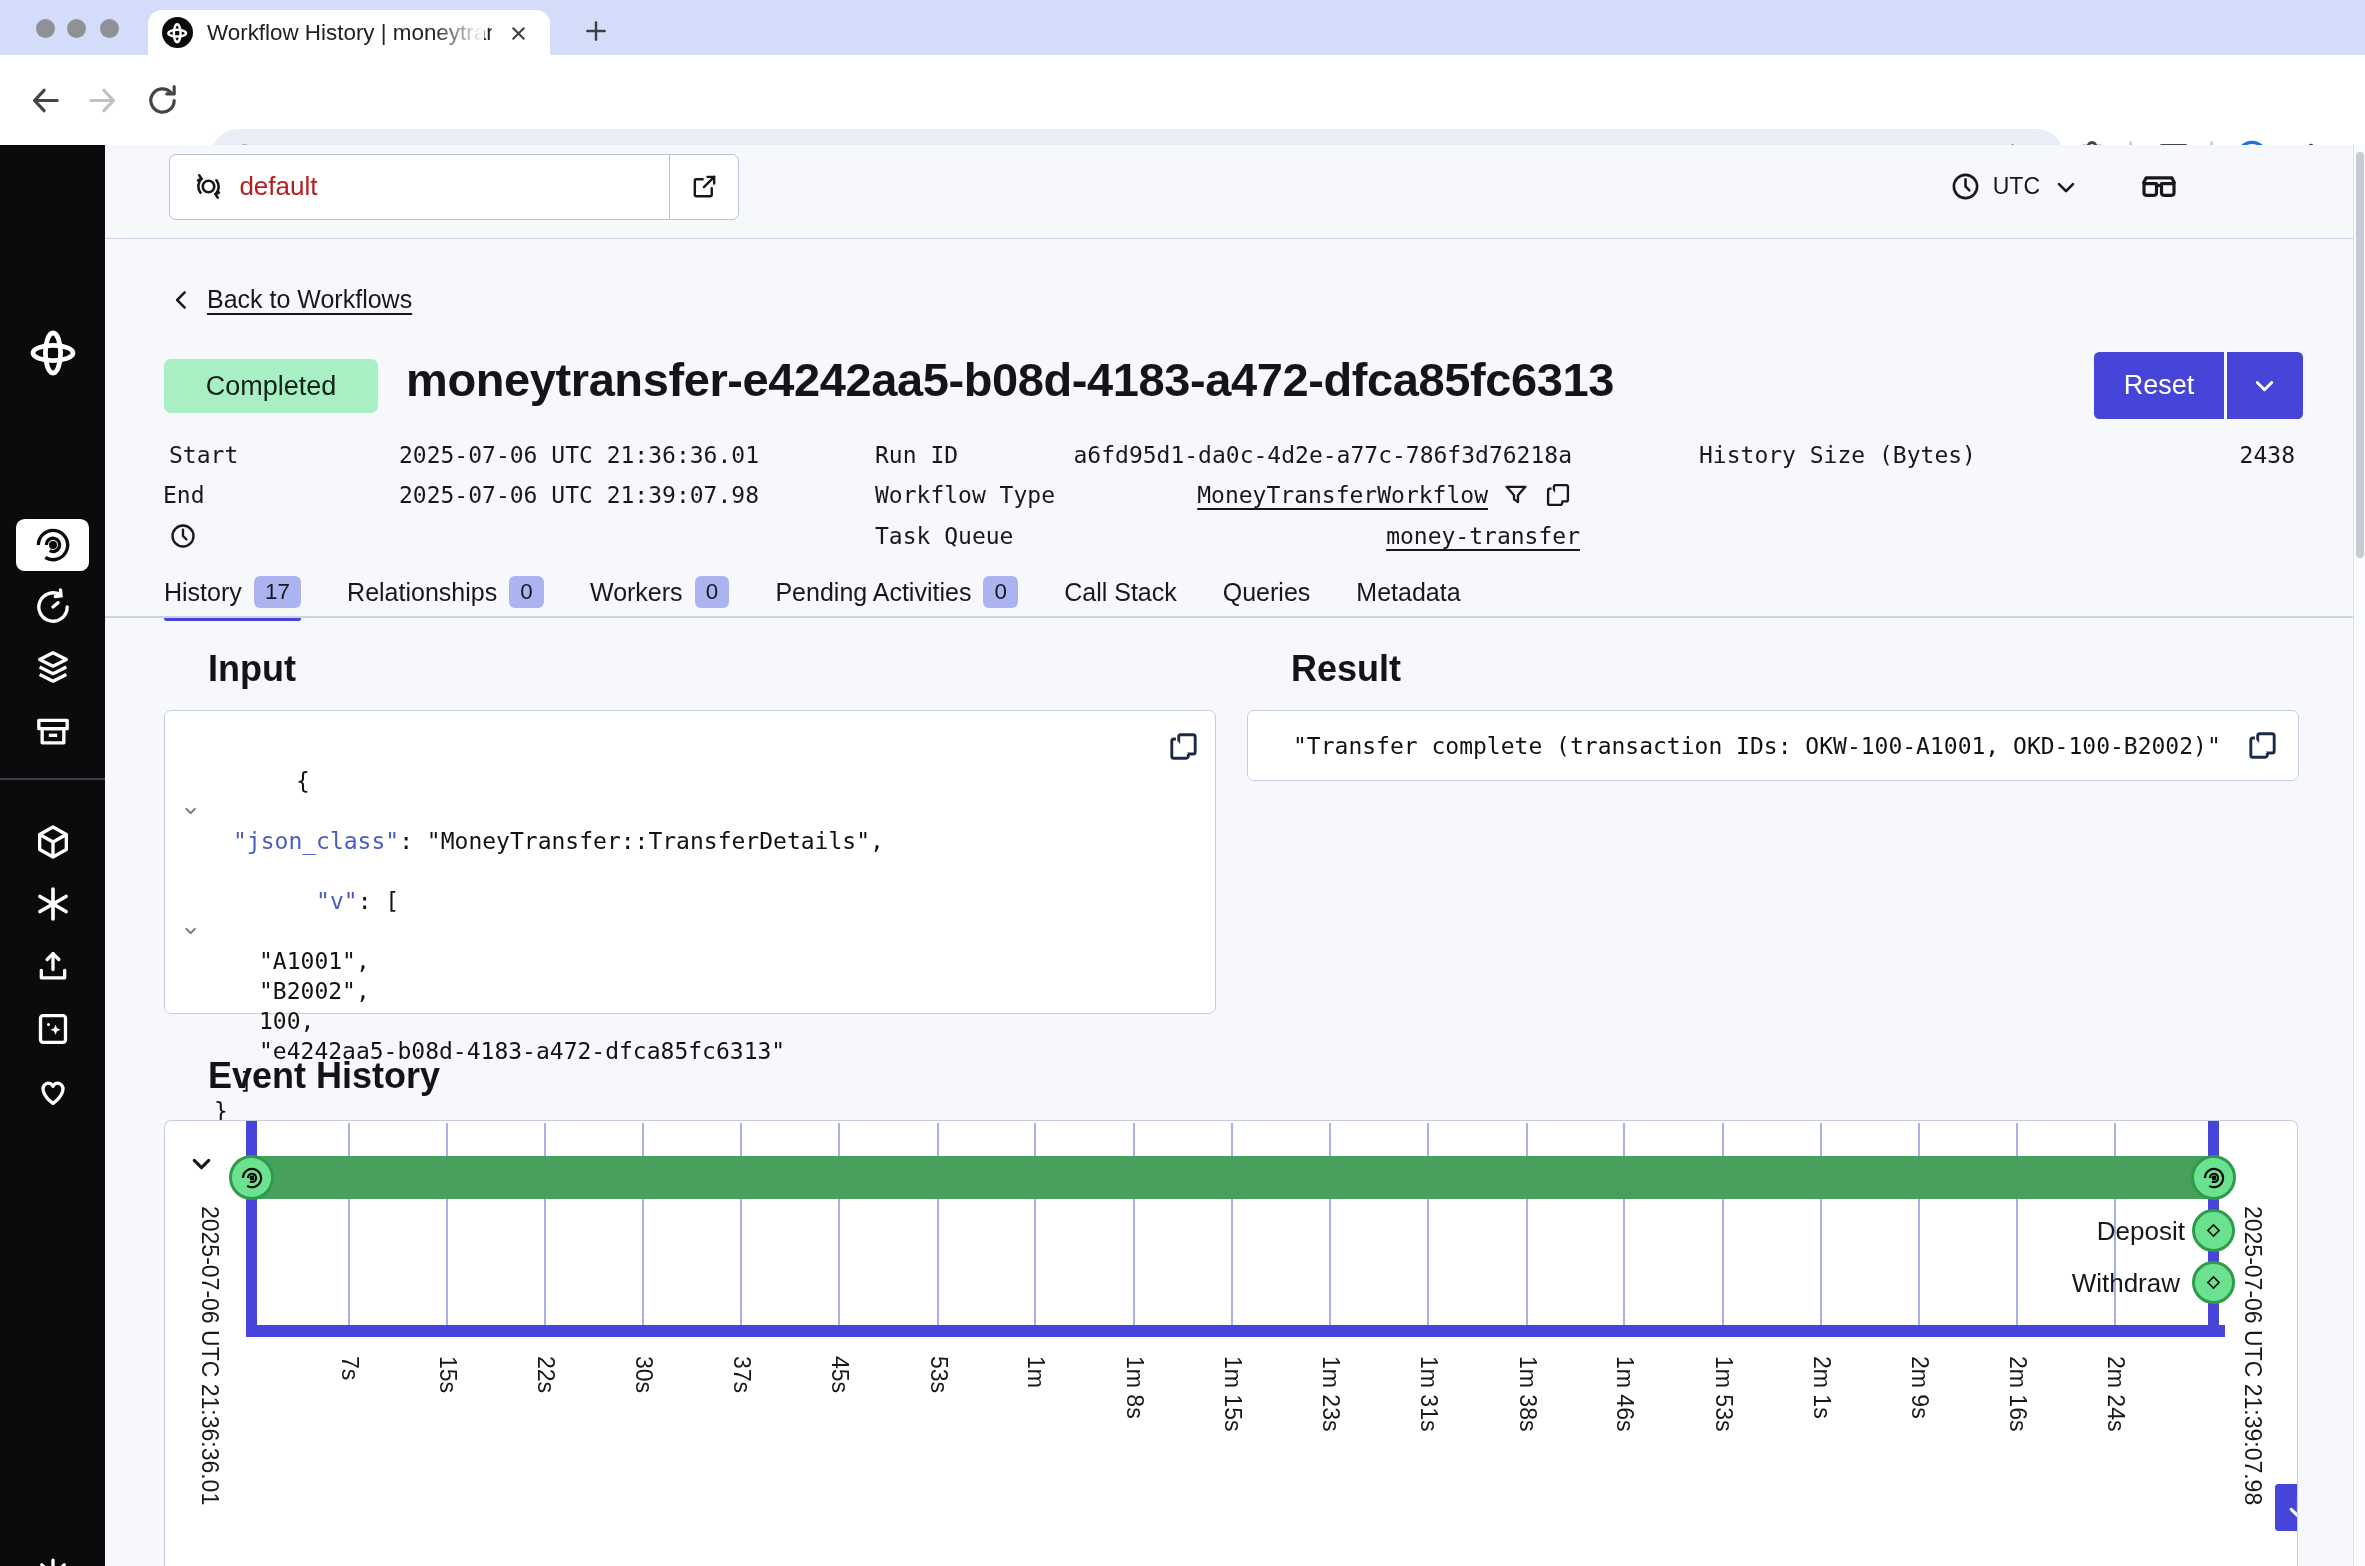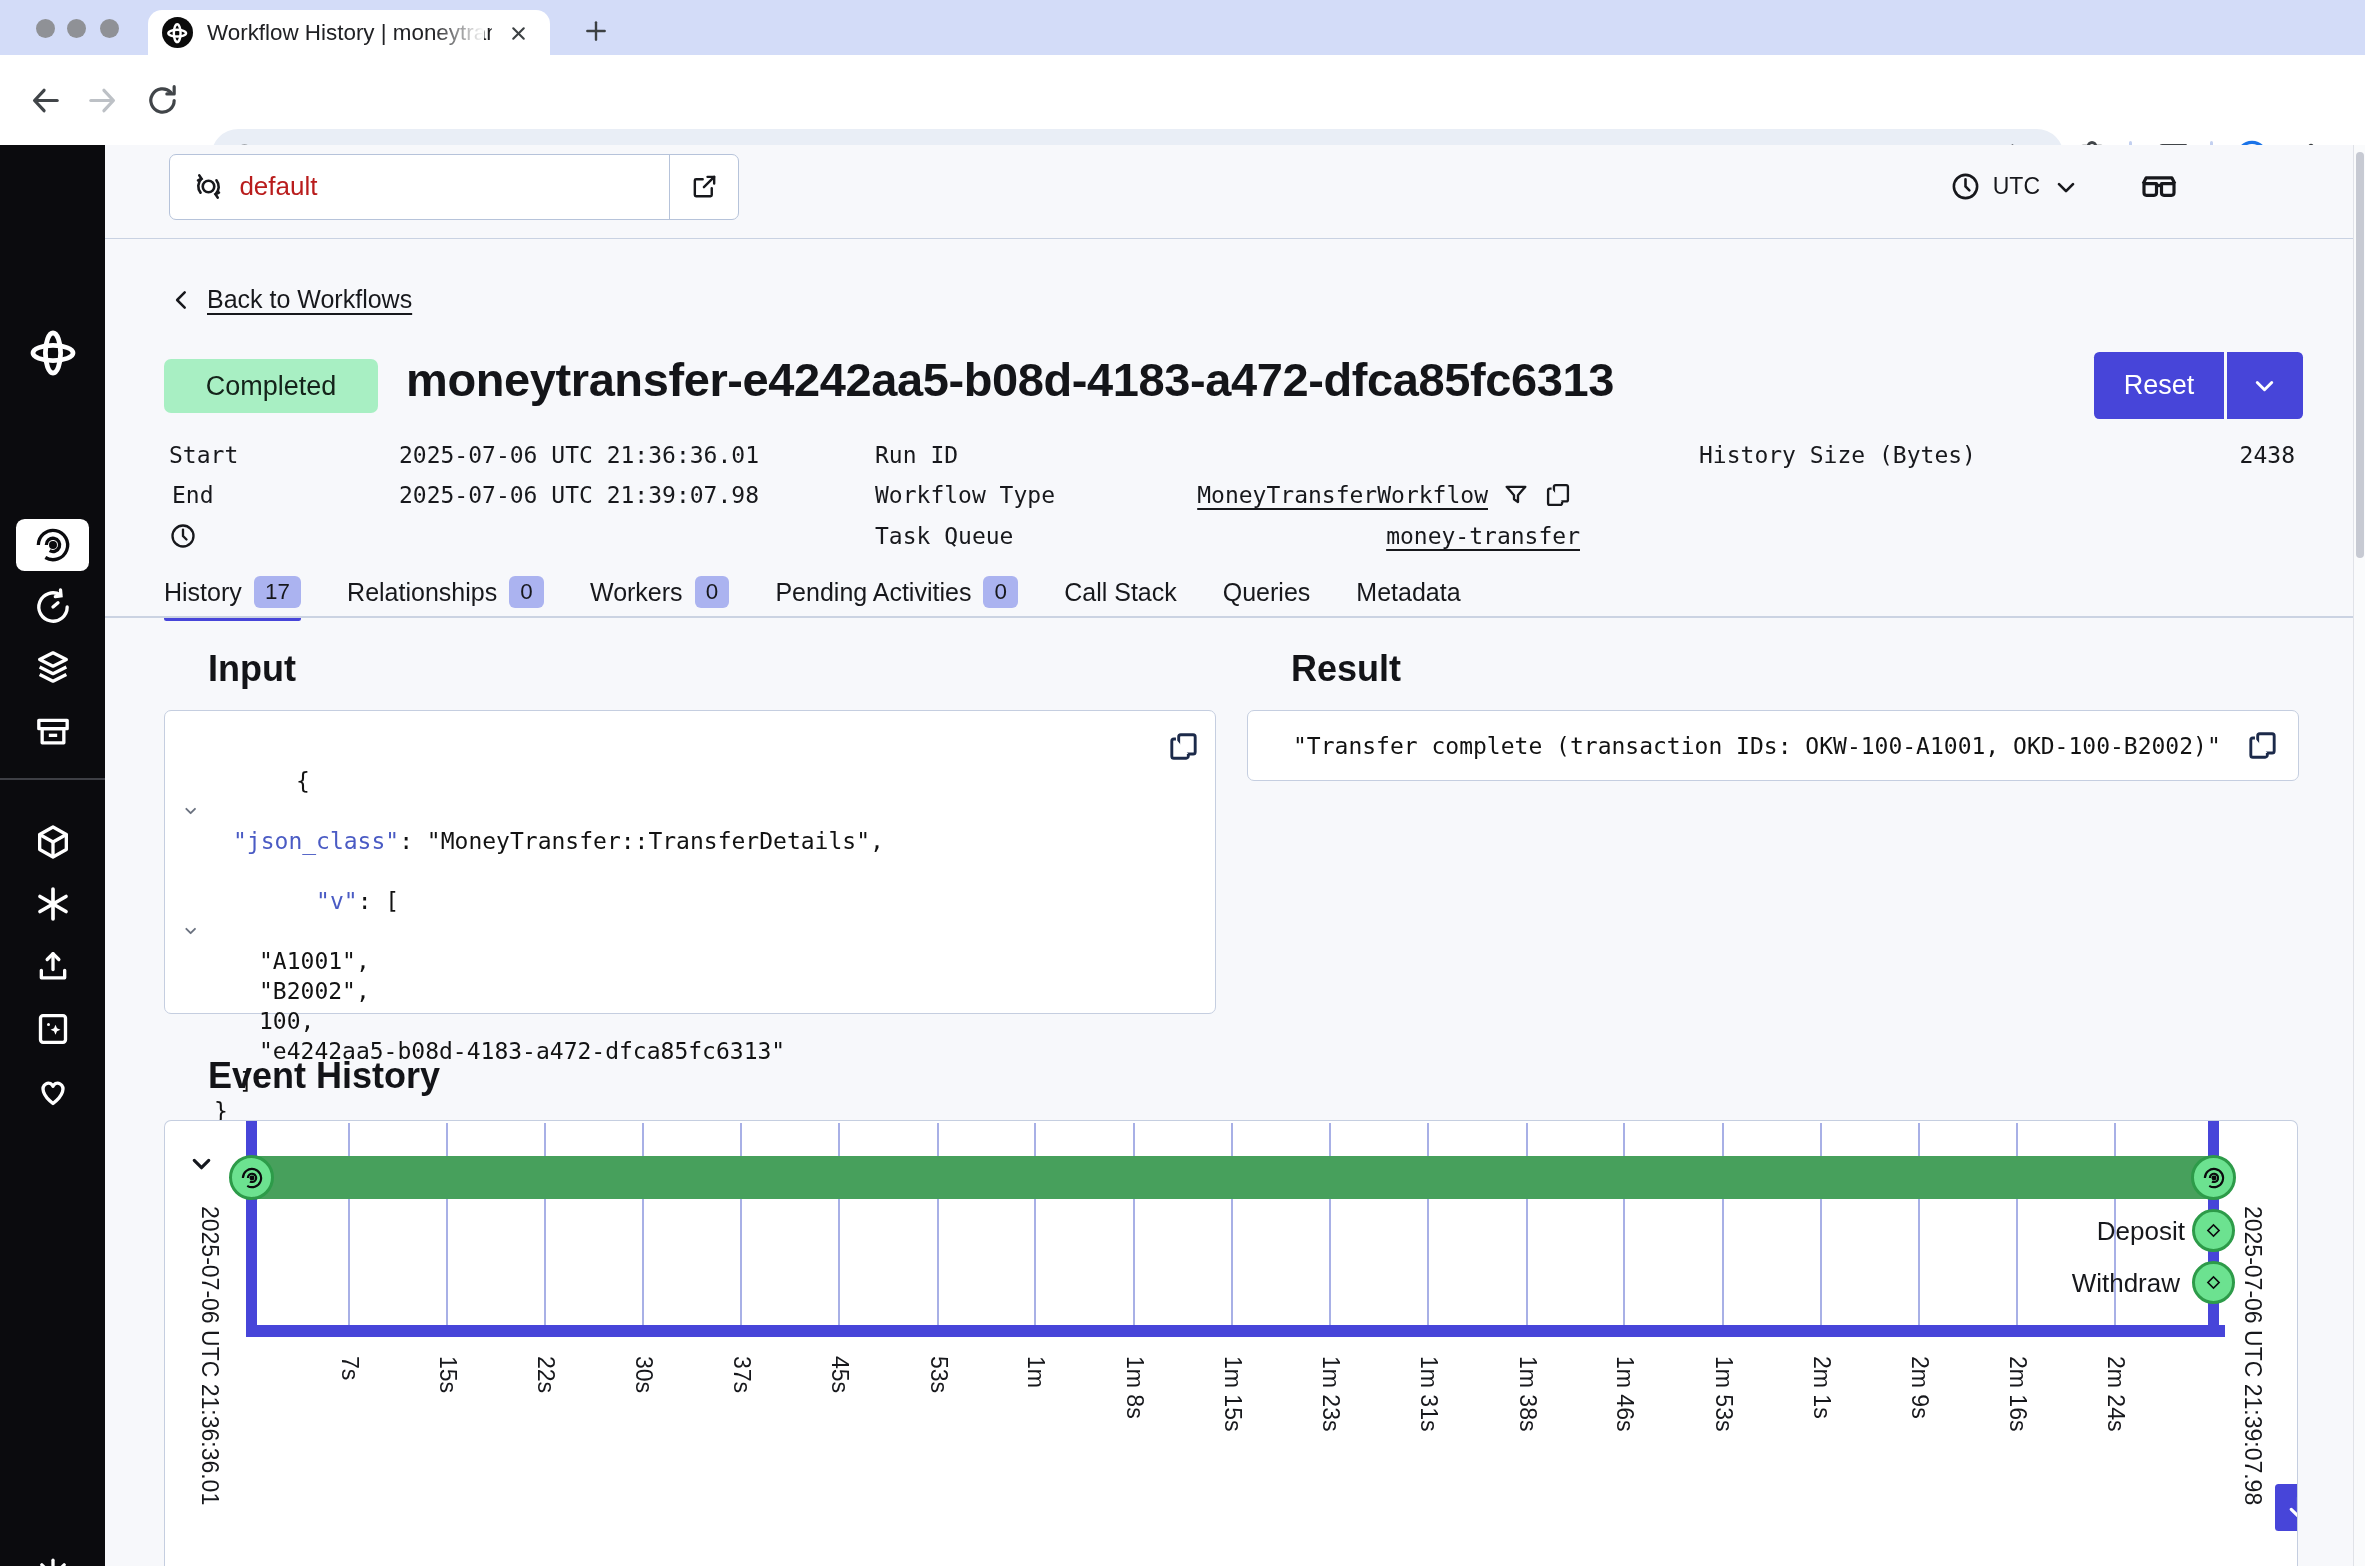--- a/index.html
+++ b/index.html
@@ -354,30 +354,31 @@
     <div class="reset-main">Reset</div>
     <div class="reset-caret">
       <svg width="29" height="29" viewBox="0 0 24 24" fill="none" stroke="#fff" stroke-width="2.4" stroke-linecap="round" stroke-linejoin="round">
         <polyline points="6 9.5 12 15.5 18 9.5"></polyline>
       </svg>
     </div>
   </div>
 
   <div class="det mono" style="left:169px; top:437px">Start</div>
   <div class="det mono right" style="left:345px; top:437px; width:414px">2025-07-06 UTC 21:36:36.01</div>
-  <div class="det mono" style="left:172px; top:477px">End</div>
+  <div class="det mono" style="left:163px; top:477px">End</div>
   <div class="det mono right" style="left:345px; top:477px; width:414px">2025-07-06 UTC 21:39:07.98</div>
   <div class="det" style="left:169px; top:518px">
     <svg width="28" height="28" viewBox="0 0 24 24" fill="none" stroke="#17181c" stroke-width="2" stroke-linecap="round">
       <circle cx="12" cy="12" r="9"></circle>
         <polyline points="12 6.5 12 12 15 15"></polyline>
     </svg>
   </div>
 
   <div class="det mono" style="left:875px; top:437px">Run ID</div>
+  <div class="det mono right" style="left:1019px; top:437px; width:553px">a6fd95d1-da0c-4d2e-a77c-786f3d76218a</div>
   <div class="det mono" style="left:875px; top:477px">Workflow Type</div>
   <div class="det right" style="left:1019px; top:477px; width:553px; gap:14px">
     <span class="mono ulink" style="font-size:23px">MoneyTransferWorkflow</span>
     <span>
       <svg width="28" height="28" viewBox="0 0 24 24" fill="none" stroke="#17181c" stroke-width="2" stroke-linejoin="round">
         <path d="M4 5 h16 l-6.3 7.2 V18 l-3.4 -2.3 v-3.5 z"></path>
       </svg>
     </span>
     <span>
       <svg width="28" height="28" viewBox="0 0 24 24" fill="none" stroke="#17181c" stroke-width="2" stroke-linejoin="round">

